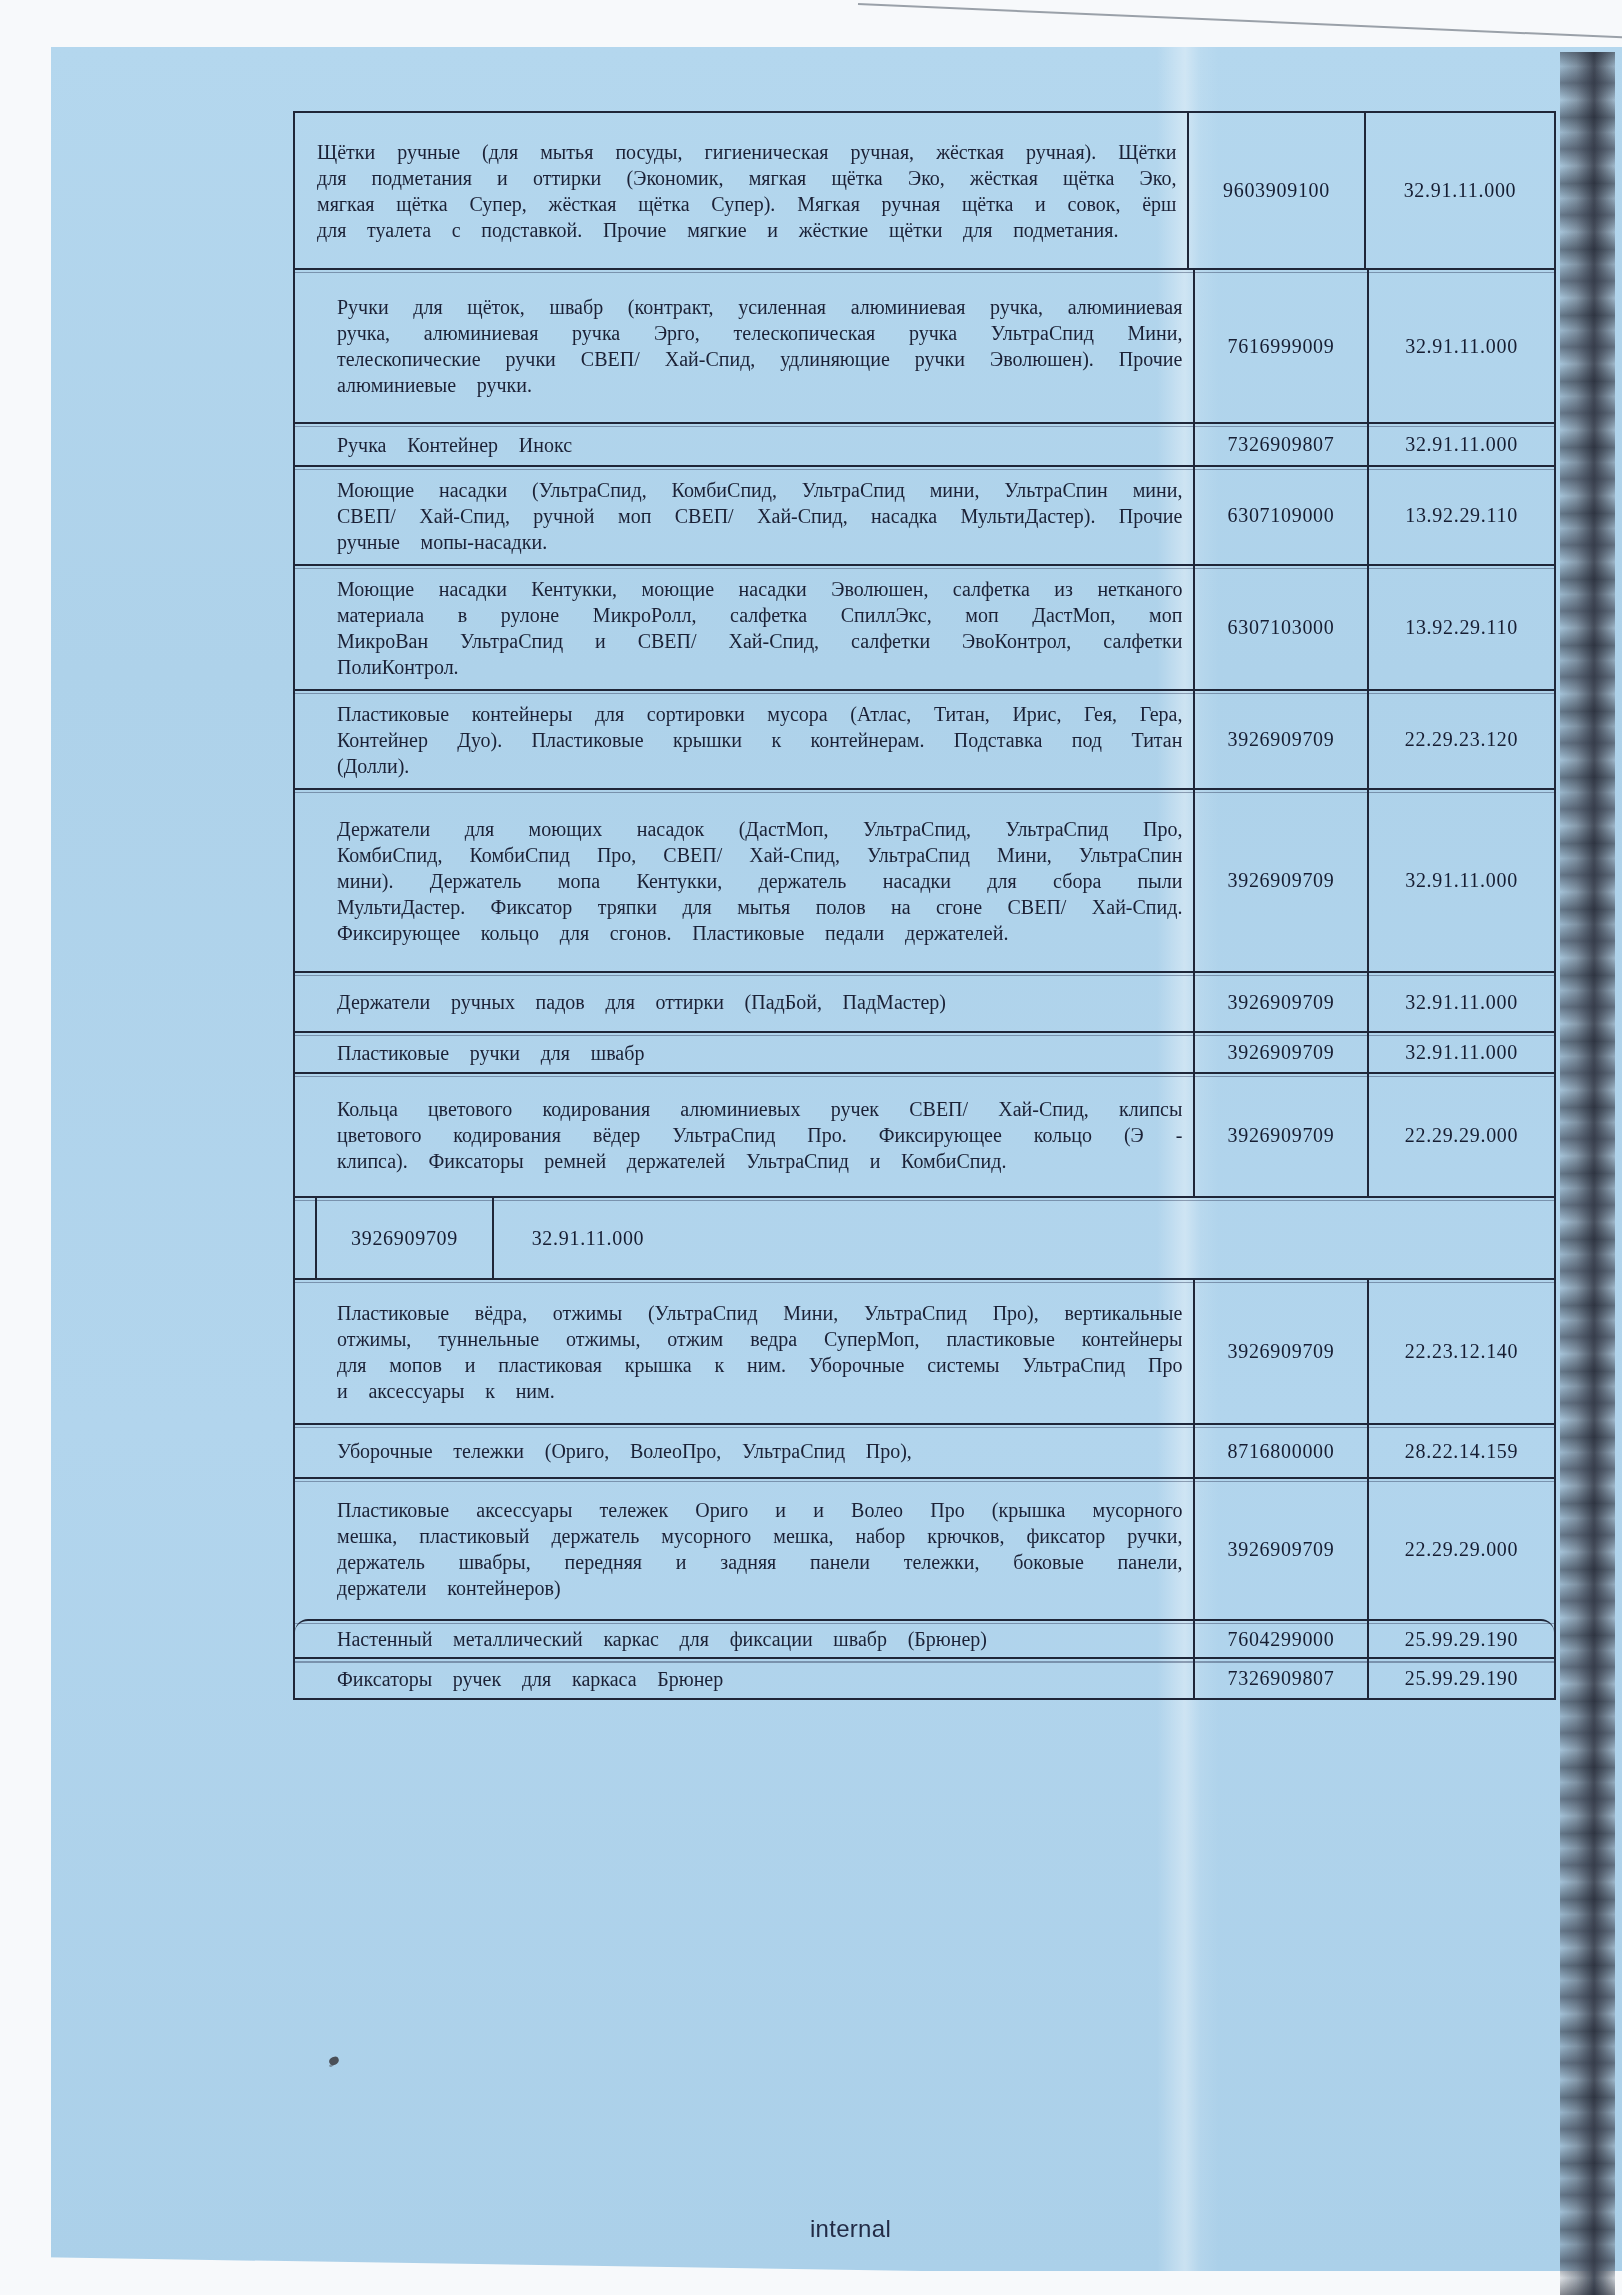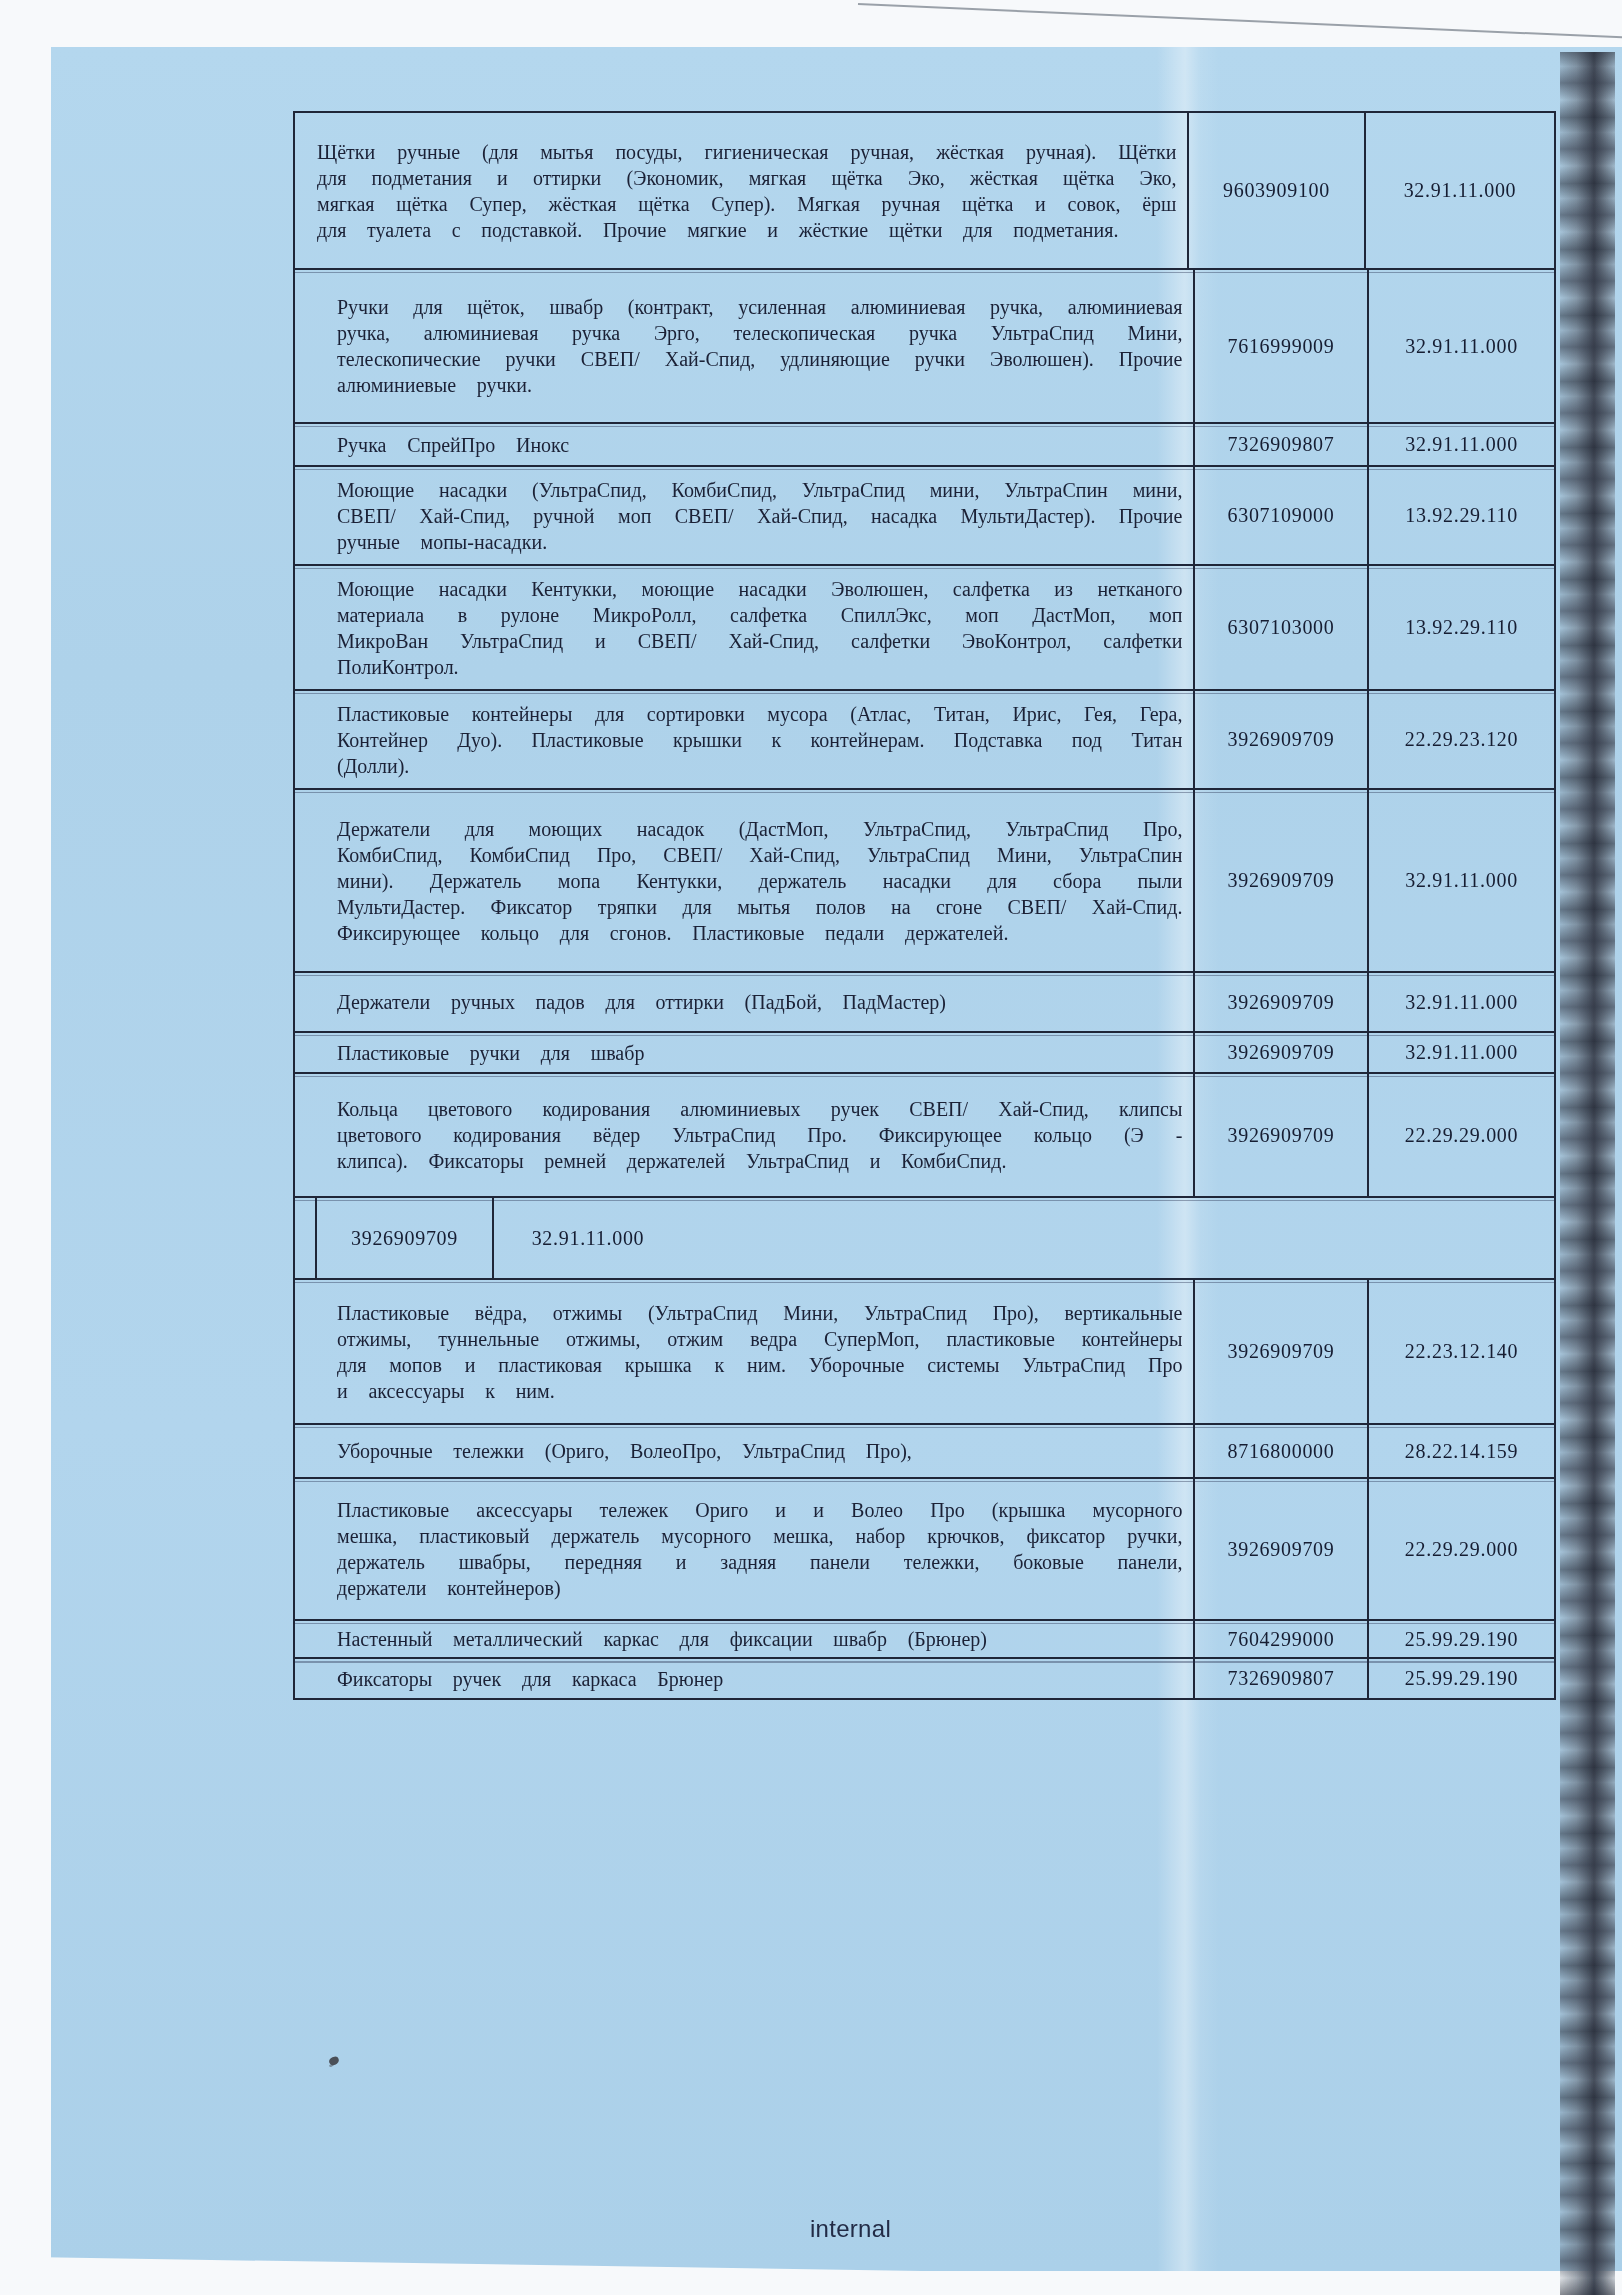--- a/index.html
+++ b/index.html
@@ -103,21 +103,21 @@
       </div>
       <div class="t-row" style="min-height: 152px;">
         <div class="cell desc">
           <div class="txt">Ручки для щёток, швабр (контракт, усиленная алюминиевая ручка, алюминиевая ручка, алюминиевая ручка Эрго, телескопическая ручка УльтраСпид Мини, телескопические ручки СВЕП/ Хай-Спид, удлиняющие ручки Эволюшен). Прочие алюминиевые ручки.</div>
         </div>
         <div class="cell codecell">7616999009</div>
         <div class="cell okpdcell">32.91.11.000</div>
       </div>
       <div class="t-row" style="min-height: 41px;">
         <div class="cell desc">
-          <div class="txt">Ручка СпрейПро Инокс</div>
+          <div class="txt">Ручка Контейнер Инокс</div>
         </div>
         <div class="cell codecell">7326909807</div>
         <div class="cell okpdcell">32.91.11.000</div>
       </div>
       <div class="t-row" style="min-height: 97px;">
         <div class="cell desc">
           <div class="txt">Моющие насадки (УльтраСпид, КомбиСпид, УльтраСпид мини, УльтраСпин мини, СВЕП/ Хай-Спид, ручной моп СВЕП/ Хай-Спид, насадка МультиДастер). Прочие ручные мопы-насадки.</div>
         </div>
         <div class="cell codecell">6307109000</div>
         <div class="cell okpdcell">13.92.29.110</div>
@@ -182,21 +182,21 @@
         <div class="cell codecell">8716800000</div>
         <div class="cell okpdcell">28.22.14.159</div>
       </div>
       <div class="t-row" style="min-height: 140px;">
         <div class="cell desc">
           <div class="txt">Пластиковые аксессуары тележек Ориго и и Волео Про (крышка мусорного мешка, пластиковый держатель мусорного мешка, набор крючков, фиксатор ручки, держатель швабры, передняя и задняя панели тележки, боковые панели, держатели контейнеров)</div>
         </div>
         <div class="cell codecell">3926909709</div>
         <div class="cell okpdcell">22.29.29.000</div>
       </div>
-      <div class="t-row" style="min-height: 36px;">
+      <div class="t-row" style="min-height: 36px; border-radius: 13px;">
         <div class="cell desc">
           <div class="txt">Настенный металлический каркас для фиксации швабр (Брюнер)</div>
         </div>
         <div class="cell codecell">7604299000</div>
         <div class="cell okpdcell">25.99.29.190</div>
       </div>
       <div class="t-row" style="min-height: 39px;">
         <div class="cell desc">
           <div class="txt">Фиксаторы ручек для каркаса Брюнер</div>
         </div>

